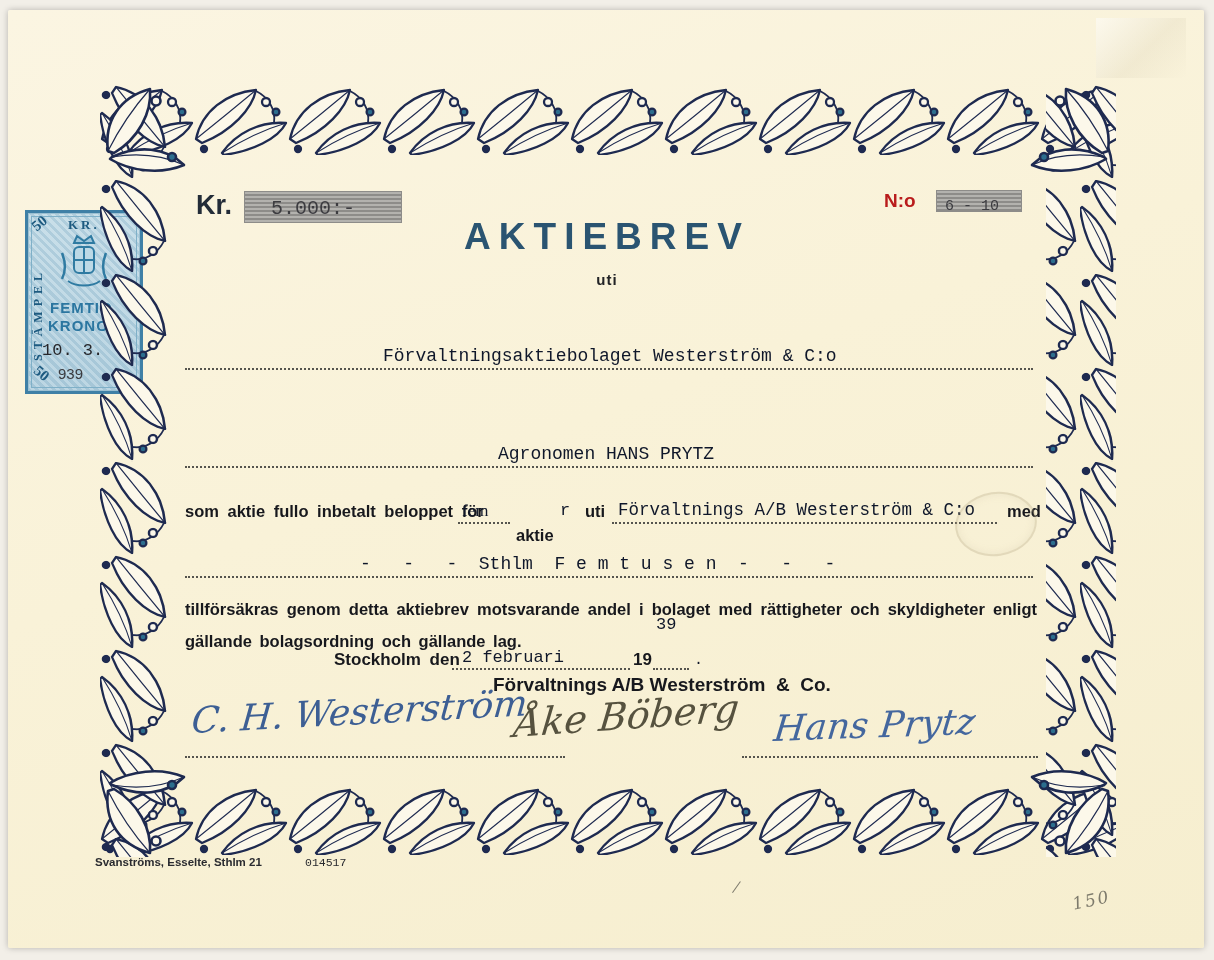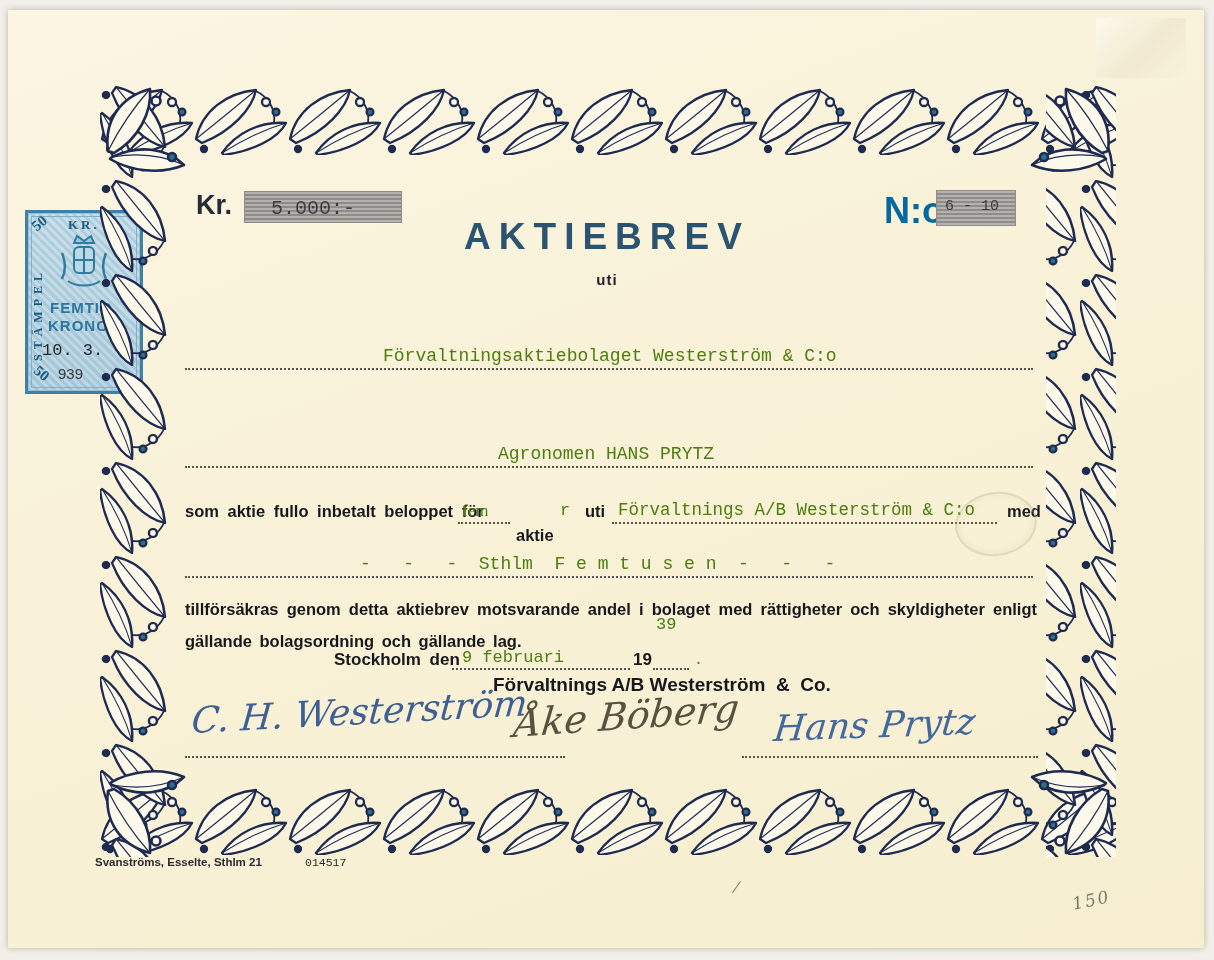--- a/index.html
+++ b/index.html
@@ -45,21 +45,21 @@
     font-family:"Liberation Serif",serif;font-weight:bold;font-size:12px;
     letter-spacing:5px;color:#1d5a80;
   }
   .stamp .coa{position:absolute;left:24px;top:20px;}
   .stamp .val1{position:absolute;left:22px;top:86px;font-weight:bold;font-size:15px;letter-spacing:1px;color:#2b76a0;}
   .stamp .val2{position:absolute;left:20px;top:104px;font-weight:bold;font-size:15px;letter-spacing:1px;color:#2b76a0;}
   .stamp .typed1{position:absolute;left:14px;top:128px;font-family:"Liberation Mono",monospace;font-size:17px;color:#26262a;}
   .stamp .typed2{position:absolute;left:30px;top:152px;font-family:Liberation Sans, sans-serif;font-size:15px;color:#3a3a3e;}
   
   .bold-label{position:absolute;font-weight:bold;color:#17181d;white-space:pre;}
-  .typed{position:absolute;font-family:"Liberation Mono","DejaVu Sans Mono",monospace;color:#4d7c0f;white-space:pre;}
+  .typed{position:absolute;font-family:"Liberation Mono","DejaVu Sans Mono",monospace;color:#0f172a;white-space:pre;}
   .dotline{position:absolute;border-bottom:2px dotted #55544e;}
   .hatch-box{
     position:absolute;
     background:repeating-linear-gradient(180deg,#b3b2ae 0 2px,#8d8c89 2px 4px);
     box-shadow:0 0 0 1px #8d8c89;
   }
   .hatch-box .typed-in{
     position:absolute;font-family:"Liberation Mono","DejaVu Sans Mono",monospace;
     color:#3c3c40;white-space:pre;
   }
@@ -147,22 +147,22 @@
   <use href="#cornerCluster" x="2" y="2"></use>
   <use href="#cornerCluster" x="0" y="0" transform="translate(1014,2) scale(-1,1)"></use>
   <use href="#cornerCluster" x="0" y="0" transform="translate(2,770) scale(1,-1)"></use>
   <use href="#cornerCluster" x="0" y="0" transform="translate(1014,770) scale(-1,-1)"></use>
 </svg>
 
 <div class="bold-label" style="left:196px;top:190px;font-size:27px;color:#232c38;">Kr.</div>
 <div class="hatch-box" style="left:245px;top:192px;width:156px;height:30px;">
   <div class="typed-in" style="left:26px;top:5px;font-size:20px;">5.000:-</div>
 </div>
-<div class="bold-label" style="left:884px;top:190px;font-size:36px;color:#0369a1;">N:o</div>
-<div class="hatch-box" style="left:937px;top:191px;width:78px;height:34px;">
+<div class="bold-label" style="left:884px;top:190px;font-size:19px;color:#b91c1c;">N:o</div>
+<div class="hatch-box" style="left:937px;top:191px;width:78px;height:20px;padding-left:6px;">
   <div class="typed-in" style="left:8px;top:7px;font-size:15px;">6 - 10</div>
 </div>
 
 <div class="title" style="top:216px;font-size:37px;letter-spacing:8px;">AKTIEBREV</div>
 <div class="title" style="top:271px;font-size:15px;letter-spacing:1px;color:#222326;">uti</div>
 
 <div class="dotline" style="left:185px;top:340px;width:848px;height:28px;"></div>
 <div class="typed" style="left:383px;top:346px;font-size:18px;">Förvaltningsaktiebolaget Westerström &amp; C:o</div>
 
 <div class="dotline" style="left:185px;top:438px;width:848px;height:28px;"></div>
@@ -178,21 +178,21 @@
 <div class="typed" style="left:618px;top:500px;font-size:17.5px;">Förvaltnings A/B Westerström &amp; C:o</div>
 <div class="bold-label" style="left:1007px;top:502px;font-size:16.5px;">med</div>
 
 <div class="dotline" style="left:185px;top:550px;width:848px;height:26px;"></div>
 <div class="typed" style="left:360px;top:554px;font-size:18px;">-   -   -  Sthlm  F e m t u s e n  -   -   -</div>
 
 <div class="bold-label" style="left:185px;top:593px;width:852px;font-size:16.5px;line-height:32px;white-space:normal;text-align:justify;word-spacing:3px;">tillförsäkras genom detta aktiebrev motsvarande andel i bolaget med rättigheter och skyldigheter enligt gällande bolagsordning och gällande lag.</div>
 
 <div class="bold-label" style="left:334px;top:650px;font-size:17px;word-spacing:4px;">Stockholm den</div>
 <div class="dotline" style="left:452px;top:648px;width:178px;height:20px;"></div>
-<div class="typed" style="left:462px;top:648px;font-size:17px;">9 februari</div>
+<div class="typed" style="left:462px;top:648px;font-size:17px;">2 februari</div>
 <div class="bold-label" style="left:633px;top:650px;font-size:17px;">19</div>
 <div class="dotline" style="left:653px;top:648px;width:36px;height:20px;"></div>
 <div class="typed" style="left:656px;top:615px;font-size:17px;">39</div>
 <div class="typed" style="left:694px;top:652px;font-size:15px;">.</div>
 
 <div class="bold-label" style="left:493px;top:674px;font-size:19px;color:#17181d;">Förvaltnings A/B Westerström  &amp;  Co.</div>
 
 <div class="dotline" style="left:185px;top:732px;width:380px;height:24px;"></div>
 <div class="dotline" style="left:742px;top:732px;width:296px;height:24px;"></div>
 <div class="sig" style="left: 190px; top: 700px; font-size: 36px; transform: rotate(-3deg) skewX(-8deg); color: rgb(61, 95, 148);">C. H. Westerström</div>

